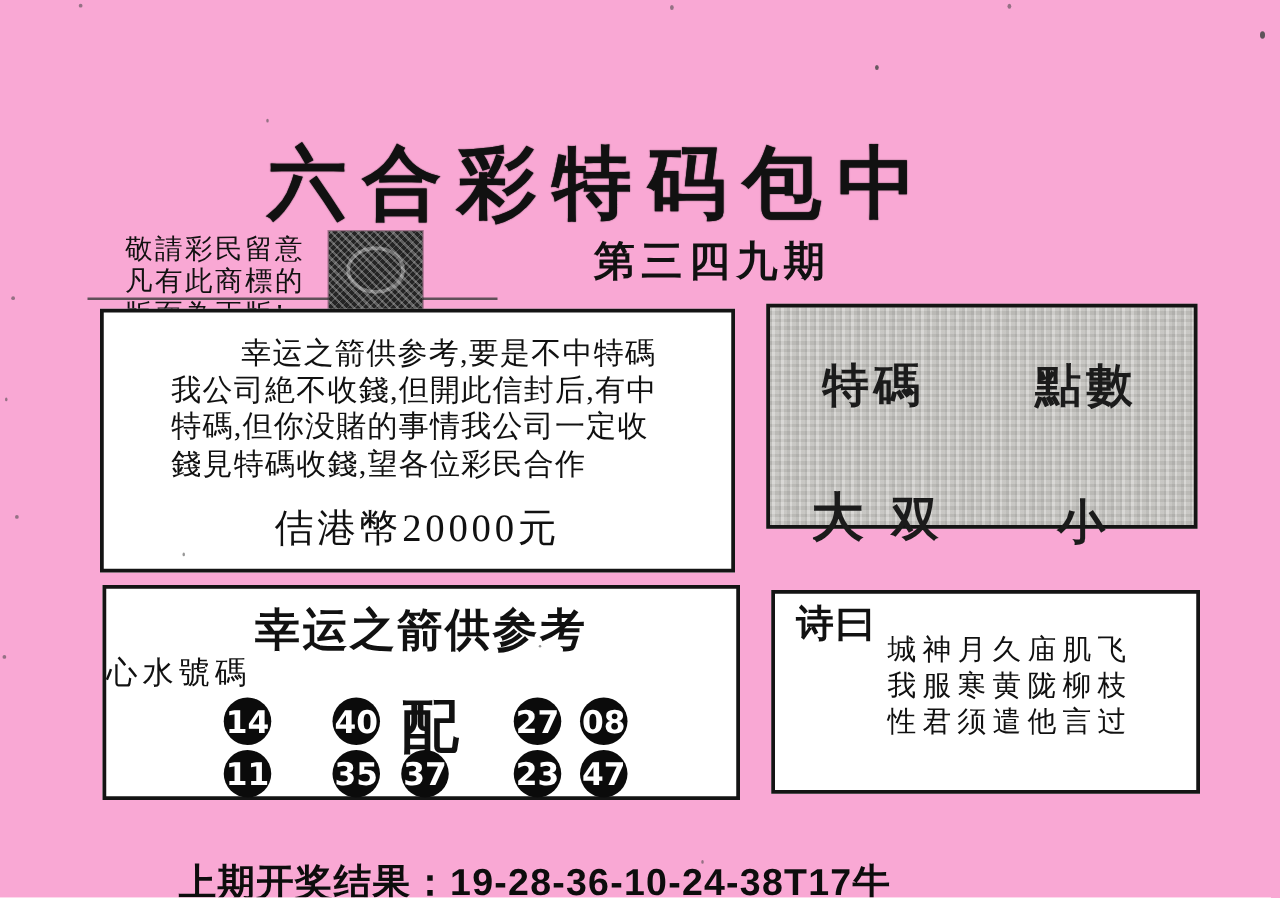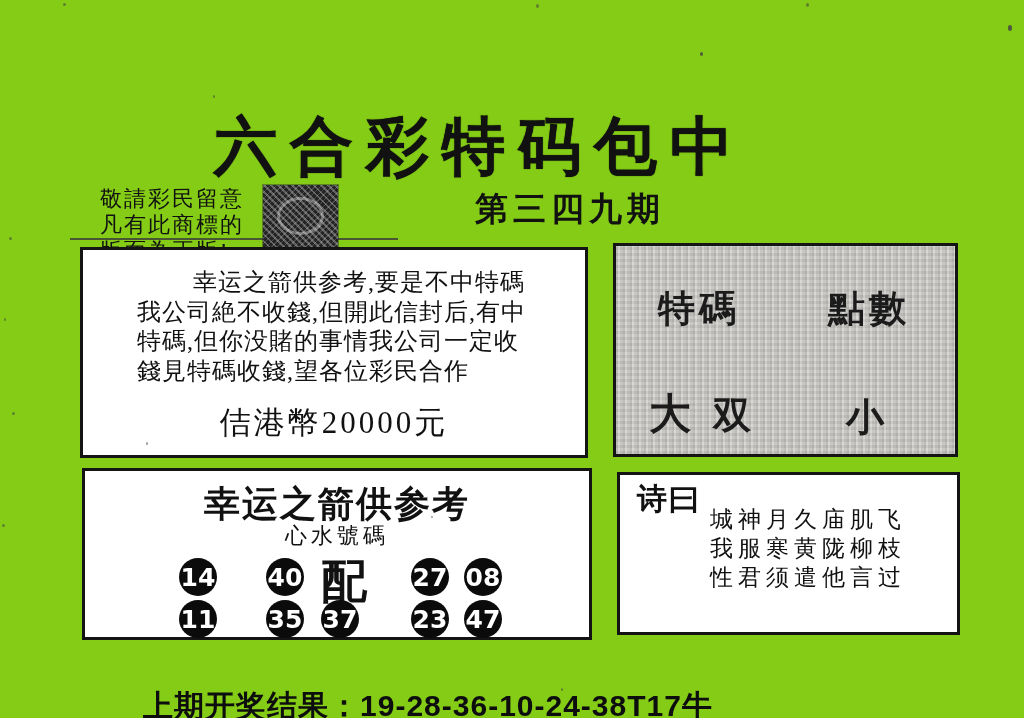--- a/index.html
+++ b/index.html
@@ -1,17 +1,17 @@
 <!DOCTYPE html>
 <html><head>
 <meta charset="utf-8">
 <style>
   html,body{margin:0;padding:0;background:#ffffff;}
   .page{
-    position:relative;width:1024px;height:718px;background:#84cc16;overflow:hidden;
+    position:relative;width:1024px;height:718px;background:#f9a8d4;overflow:hidden;
     font-family:"Liberation Serif","DejaVu Serif",serif;color:#111;
   }
   
   .main-title{
     position:absolute;left:150px;top:104px;width:660px;text-align:center;
     font-size:63px;font-weight:bold;letter-spacing:13px;white-space:nowrap;
     font-family:"Liberation Serif","DejaVu Serif",serif;
     text-shadow:0 0 1px #000;
   }
   .issue-no{
@@ -42,21 +42,21 @@
   .promise-line.l1{top:16px;left:110px;}
   .promise-line.l2{top:46px;}
   .promise-line.l3{top:75px;}
   .promise-line.l4{top:105px;font-family:Liberation Serif, serif;}
   .promise-price{
     position:absolute;left:0;top:152px;width:100%;text-align:center;
     font-size:31px;letter-spacing:3px;white-space:nowrap;
   }
   
   .bet-box{
-    position:absolute;left:613px;top:243px;width:345px;height:214px;
+    position:absolute;left:613px;top:243px;width:345px;height:180px;
     border:3px solid #141414;box-sizing:border-box;
     background-color:#d0cfcb;
     background-image:
       repeating-linear-gradient(90deg, rgba(0,0,0,.10) 0 2px, rgba(255,255,255,.14) 2px 4px, rgba(0,0,0,.05) 4px 7px),
       repeating-linear-gradient(0deg, rgba(0,0,0,.06) 0 3px, rgba(255,255,255,.07) 3px 6px);
   }
   .bet-label{position:absolute;white-space:nowrap;font-weight:bold;color:#1b1b1b;}
   .bet-col1{left:42px;top:38px;font-size:37px;letter-spacing:4px;}
   .bet-col2{left:212px;top:38px;font-size:37px;letter-spacing:4px;}
   .bet-opt1{left:33px;top:140px;font-size:42px;}
@@ -65,22 +65,22 @@
   
   .lucky-box{
     position:absolute;left:82px;top:468px;width:510px;height:172px;
     border:3px solid #141414;box-sizing:border-box;background:#fff;
   }
   .lucky-heading{
     position:absolute;left:0;top:9px;width:100%;text-align:center;
     font-size:36px;font-weight:bold;letter-spacing:2px;white-space:nowrap;
   }
   .lucky-sub{
-    position:absolute;left:0;top:50px;width:100%;text-align:center;
-    font-size:22px;letter-spacing:4px;white-space:nowrap;
+    position:absolute;left:0;top:50px;width:100%;text-align:left;
+    font-size:25px;letter-spacing:4px;white-space:nowrap;
   }
   .ball{
     position:absolute;width:38px;height:38px;border-radius:50%;background:#0b0b0b;
     color:#fff;text-align:center;line-height:39px;font-size:25px;font-weight:bold;
     font-family:"DejaVu Sans","Liberation Sans",sans-serif;
   }
   .pei-char{
     position:absolute;left:236px;top:80px;font-size:46px;font-weight:bold;white-space:nowrap;
   }
   

